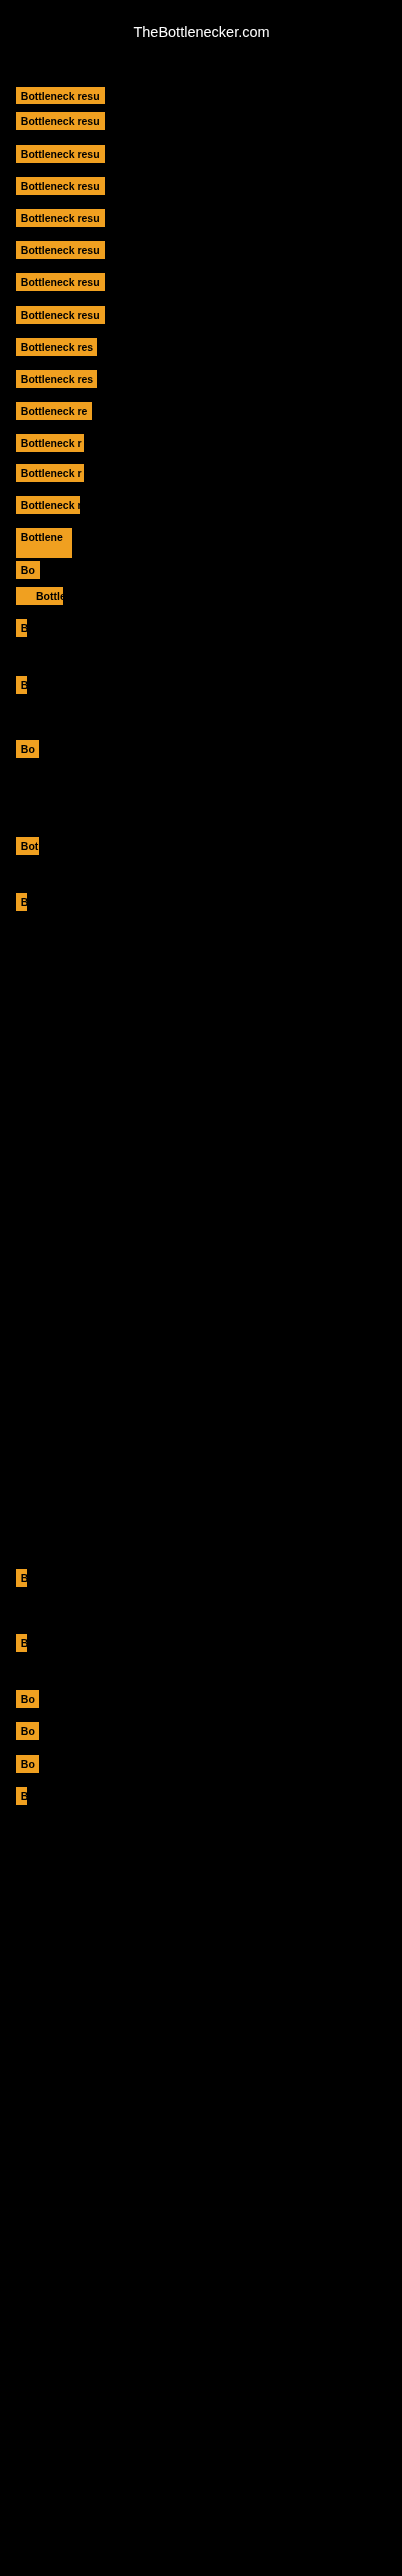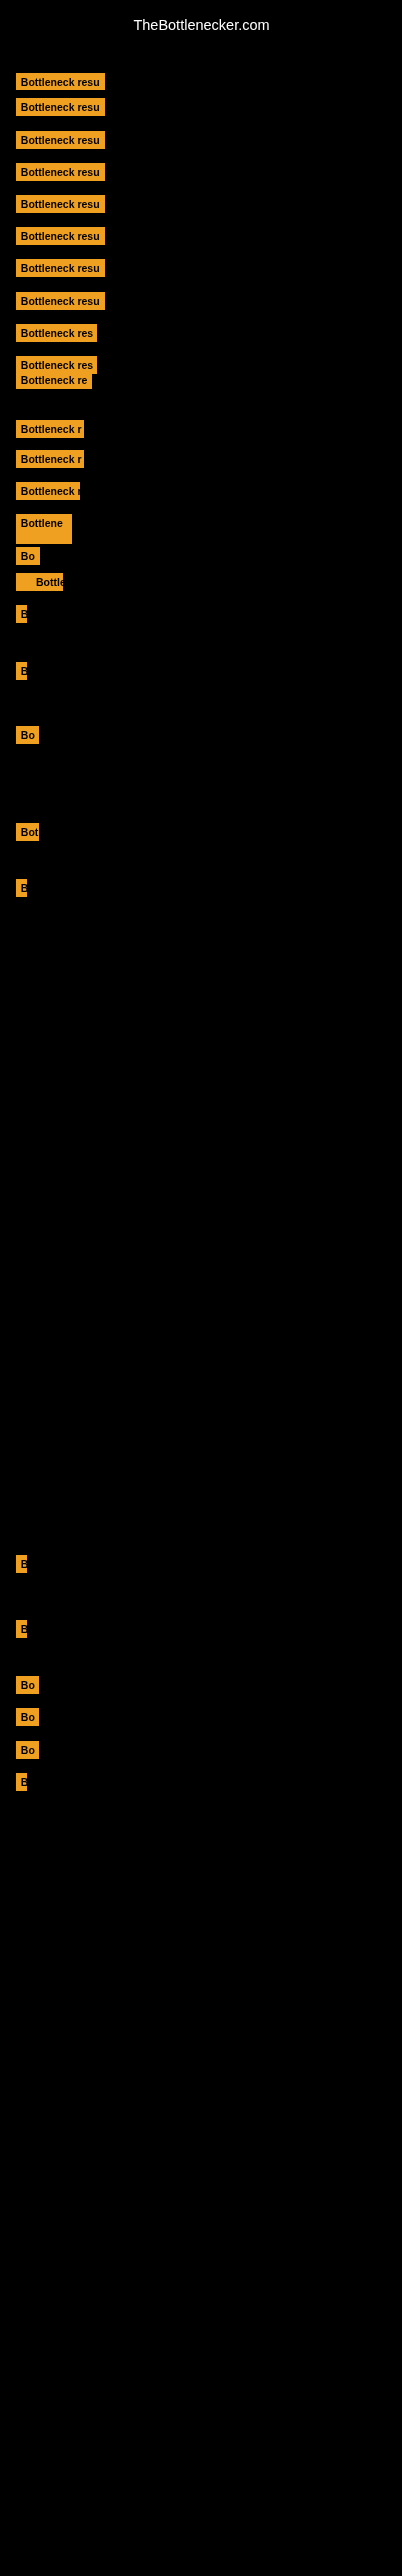--- a/index.html
+++ b/index.html
@@ -13,21 +13,21 @@
       width: 403px;
       min-height: 2576px;
       font-family: Arial, sans-serif;
       position: relative;
     }
 
     .site-title {
       color: #ffffff;
       font-size: 14.5px;
       text-align: center;
-      padding: 17px 0;
+      padding: 24px 0;
       font-weight: normal;
     }
 
     .bottleneck-item {
       position: absolute;
       left: 0;
       background-color: #f0a020;
       color: #000000;
       font-size: 10.5px;
       font-weight: bold;
@@ -46,21 +46,21 @@
 <div class="bottleneck-item" style="top: 22.5px; width: 89px; height: 17.7px;">Bottleneck resu</div>
     <div class="bottleneck-item" style="top: 48px; width: 89px; height: 17.7px;">Bottleneck resu</div>
     <div class="bottleneck-item" style="top: 81px; width: 89px; height: 17.7px;">Bottleneck resu</div>
     <div class="bottleneck-item" style="top: 113px; width: 89px; height: 17.7px;">Bottleneck resu</div>
     <div class="bottleneck-item" style="top: 145px; width: 89px; height: 17.7px;">Bottleneck resu</div>
     <div class="bottleneck-item" style="top: 177px; width: 89px; height: 17.7px;">Bottleneck resu</div>
     <div class="bottleneck-item" style="top: 209px; width: 89px; height: 17.7px;">Bottleneck resu</div>
     <div class="bottleneck-item" style="top: 242px; width: 89px; height: 17.7px;">Bottleneck resu</div>
     <div class="bottleneck-item" style="top: 274px; width: 81px; height: 17.7px;">Bottleneck res</div>
     <div class="bottleneck-item" style="top: 306px; width: 81px; height: 17.7px;">Bottleneck res</div>
-    <div class="bottleneck-item" style="top: 321px; width: 76px; height: 17.7px;">Bottleneck re</div>
+    <div class="bottleneck-item" style="top: 338px; width: 76px; height: 17.7px;">Bottleneck re</div>
     <div class="bottleneck-item" style="top: 370px; width: 68px; height: 17.7px;">Bottleneck r</div>
     <div class="bottleneck-item" style="top: 400px; width: 68px; height: 17.7px;">Bottleneck r</div>
     <div class="bottleneck-item" style="top: 432px; width: 64px; height: 17.7px;">Bottleneck r</div>
     <div class="bottleneck-item" style="top: 464px; width: 56px; height: 30px;">Bottlene</div>
     <div class="bottleneck-item" style="top: 497px; width: 24px; height: 17.7px;">Bo</div>
     <div class="bottleneck-item" style="top: 523px; width: 47px; height: 17.7px; padding-left: 20px;">Bottler</div>
     <div class="bottleneck-item" style="top: 555px; width: 11.3px; height: 17.7px;">B</div>
     <div class="bottleneck-item" style="top: 612px; width: 11.3px; height: 17.7px;">B</div>
     <div class="bottleneck-item" style="top: 676px; width: 22.5px; height: 17.7px;">Bo</div>
     <div class="bottleneck-item" style="top: 773px; width: 23px; height: 17.7px;">Bot</div>

